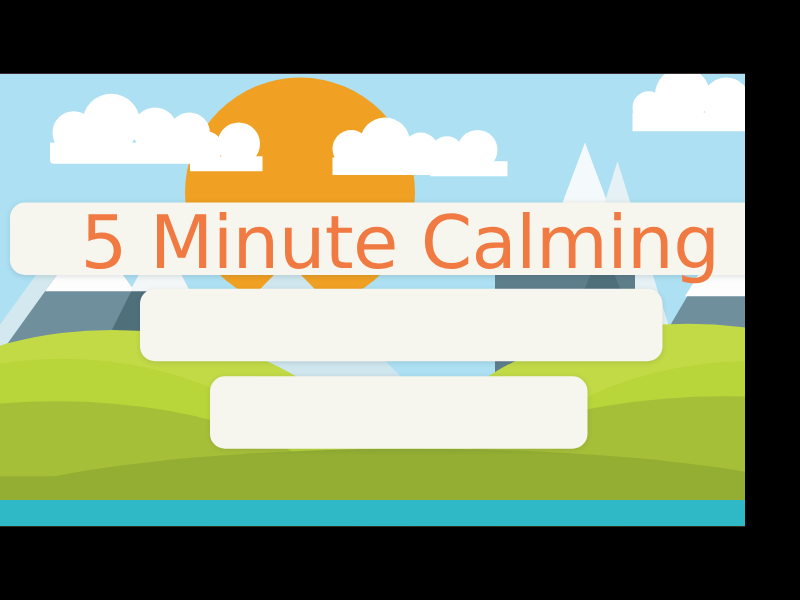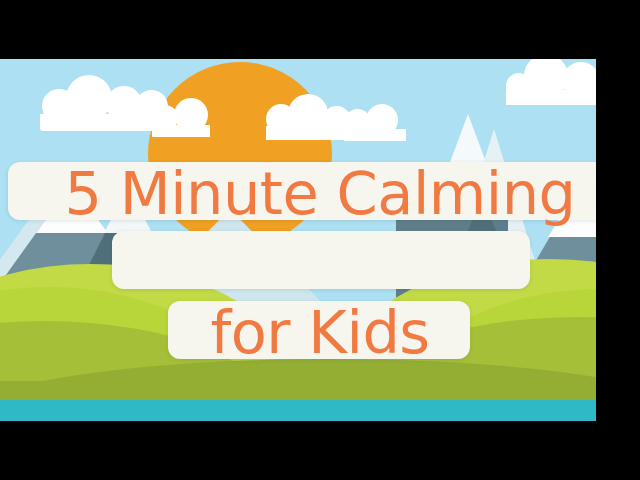--- a/index.html
+++ b/index.html
@@ -243,21 +243,20 @@
 
     <div id="water"></div>
 
     <div id="title-wrap">
       <div class="band" id="band1"></div>
       <div class="line" id="line1">5 Minute Calming</div>
 
       <div class="band" id="band2"></div>
 
       <div class="band" id="band3"></div>
-      <div class="line" id="line3">for Kids</div>
     </div>
 
   </div>
 
   <div class="bar" id="bar-top"></div>
   <div class="bar" id="bar-bottom"></div>
 
 </div>
 
 </body></html>

